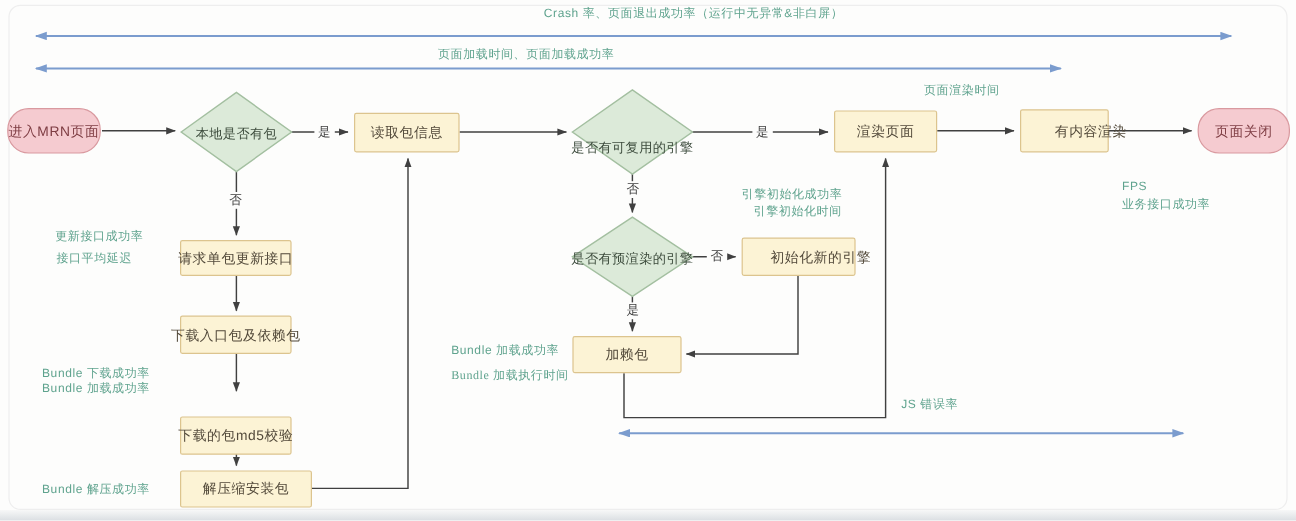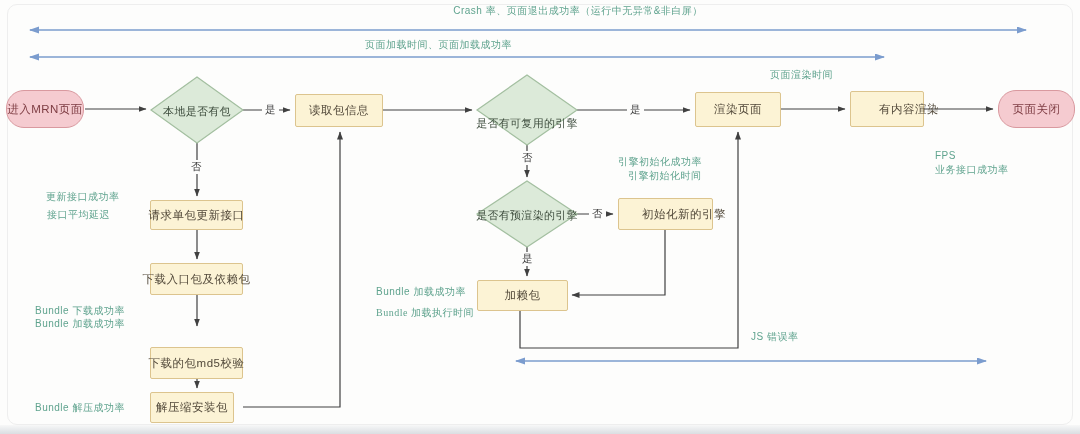--- a/index.html
+++ b/index.html
@@ -97,21 +97,21 @@
   </svg>
 
   <div class="node pink" style="left:6px;  top:90px;  width:78px; height:38px;">进入MRN页面</div>
   <div class="node yellow" style="left:295px;top:94px;  width:88px; height:33px;">读取包信息</div>
   <div class="node yellow" style="left:695px;top:92px;  width:86px; height:35px;">渲染页面</div>
   <div class="node yellow" style="left:850px;top:91px;  width:74px; height:36px;padding-left:44px;">有内容渲染</div>
   <div class="node pink" style="left:998px;top:90px;  width:77px; height:38px;">页面关闭</div>
   <div class="node yellow" style="left:150px;top:200px; width:93px; height:30px;">请求单包更新接口</div>
   <div class="node yellow" style="left:150px;top:263px; width:93px; height:32px;">下载入口包及依赖包</div>
   <div class="node yellow" style="left:150px;top:330px; width:93px; height:32px;margin-top:17px;">下载的包md5校验</div>
-  <div class="node yellow" style="left:150px;top:392px; width:84px; height:31px;">解压缩安装包</div>
+  <div class="node yellow" style="left:150px;top:392px; width:110px; height:31px;">解压缩安装包</div>
   <div class="node yellow" style="left:618px;top:198px; width:95px; height:32px;padding-left:37px;">初始化新的引擎</div>
   <div class="node yellow" style="left:477px;top:280px; width:91px; height:31px;">加赖包</div>
 
   <div class="diamond-label" style="left:137px;top:104px;width:120px;">本地是否有包</div>
   <div class="diamond-label" style="left:467px;top:116px;width:120px;">是否有可复用的引擎</div>
   <div class="diamond-label" style="left:462px;top:208px;width:130px;">是否有预渲染的引擎</div>
 
   <div class="edge-label" style="left:262px;top:103px;">是</div>
   <div class="edge-label" style="left:188px;top:160px;">否</div>
   <div class="edge-label" style="left:627px;top:103px;">是</div>

